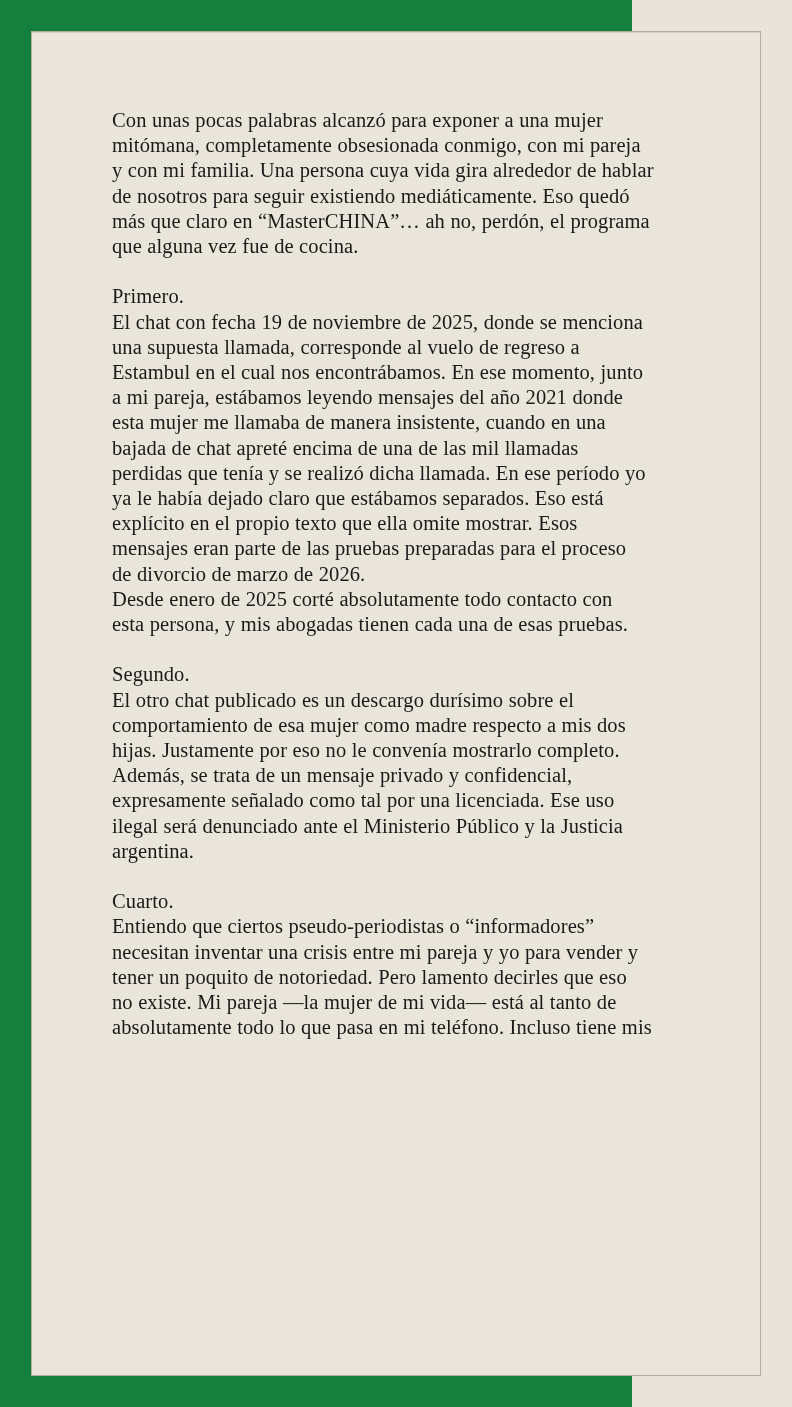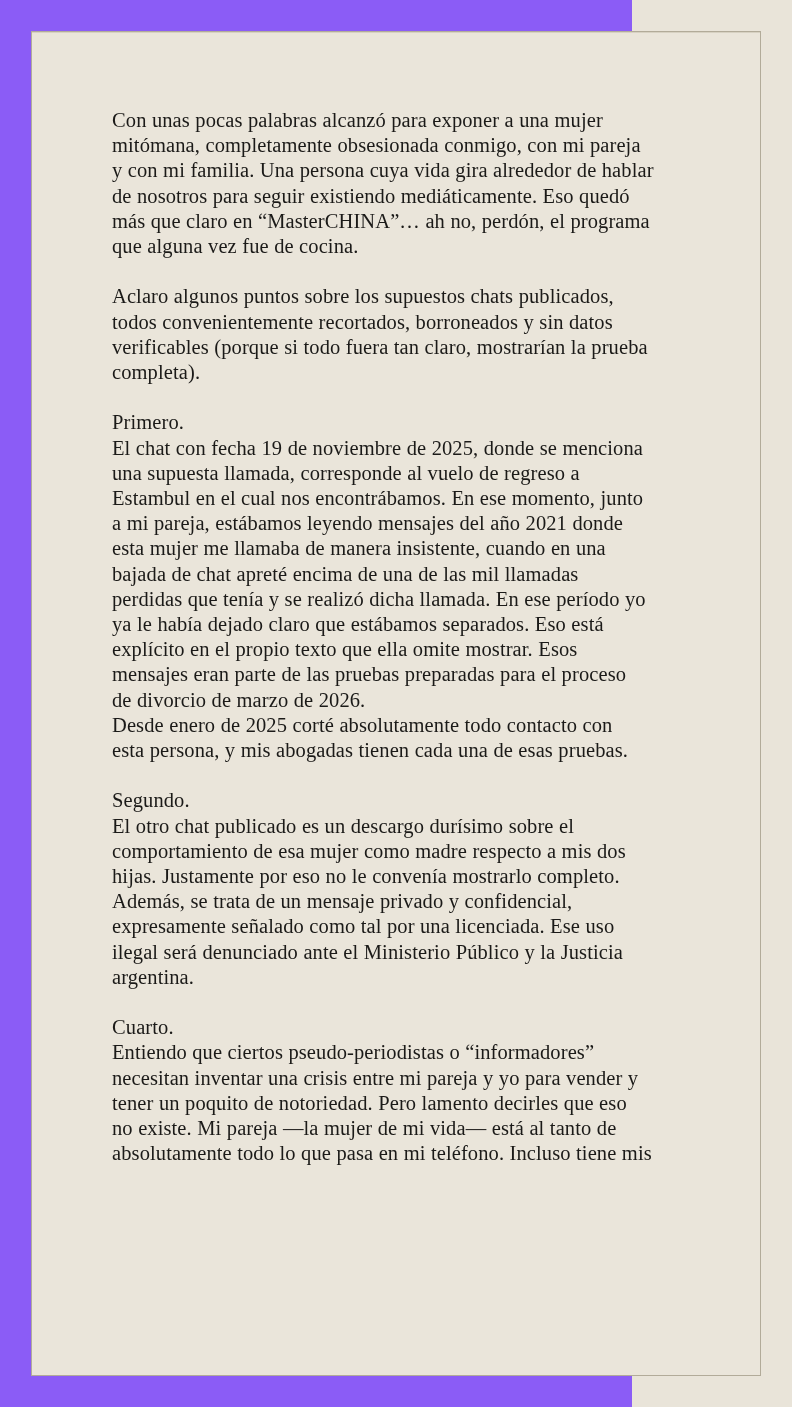--- a/index.html
+++ b/index.html
@@ -15,21 +15,21 @@
     -webkit-font-smoothing: antialiased;
     overflow: hidden;
   }
 
   .statement-card {
     position: absolute;
     left: 0;
     top: 0;
     width: 632px;
     height: 1407px;
-    background: #8b5cf6;
+    background: #15803d;
     box-sizing: border-box;
   }
 
   
   .card-frame {
     position: absolute;
     left: 31px;
     top: 31px;
     width: 730px;
     height: 1345px;
@@ -64,24 +64,20 @@
 
 <div class="statement-card">
   <div class="card-frame">
     <div class="statement-body">
       <p class="paragraph">Con unas pocas palabras alcanzó para exponer a una mujer
 mitómana, completamente obsesionada conmigo, con mi pareja
 y con mi familia. Una persona cuya vida gira alrededor de hablar
 de nosotros para seguir existiendo mediáticamente. Eso quedó
 más que claro en “MasterCHINA”… ah no, perdón, el programa
 que alguna vez fue de cocina.</p>
-      <p class="paragraph">Aclaro algunos puntos sobre los supuestos chats publicados,
-todos convenientemente recortados, borroneados y sin datos
-verificables (porque si todo fuera tan claro, mostrarían la prueba
-completa).</p>
       <p class="paragraph">Primero.
 El chat con fecha 19 de noviembre de 2025, donde se menciona
 una supuesta llamada, corresponde al vuelo de regreso a
 Estambul en el cual nos encontrábamos. En ese momento, junto
 a mi pareja, estábamos leyendo mensajes del año 2021 donde
 esta mujer me llamaba de manera insistente, cuando en una
 bajada de chat apreté encima de una de las mil llamadas
 perdidas que tenía y se realizó dicha llamada. En ese período yo
 ya le había dejado claro que estábamos separados. Eso está
 explícito en el propio texto que ella omite mostrar. Esos

